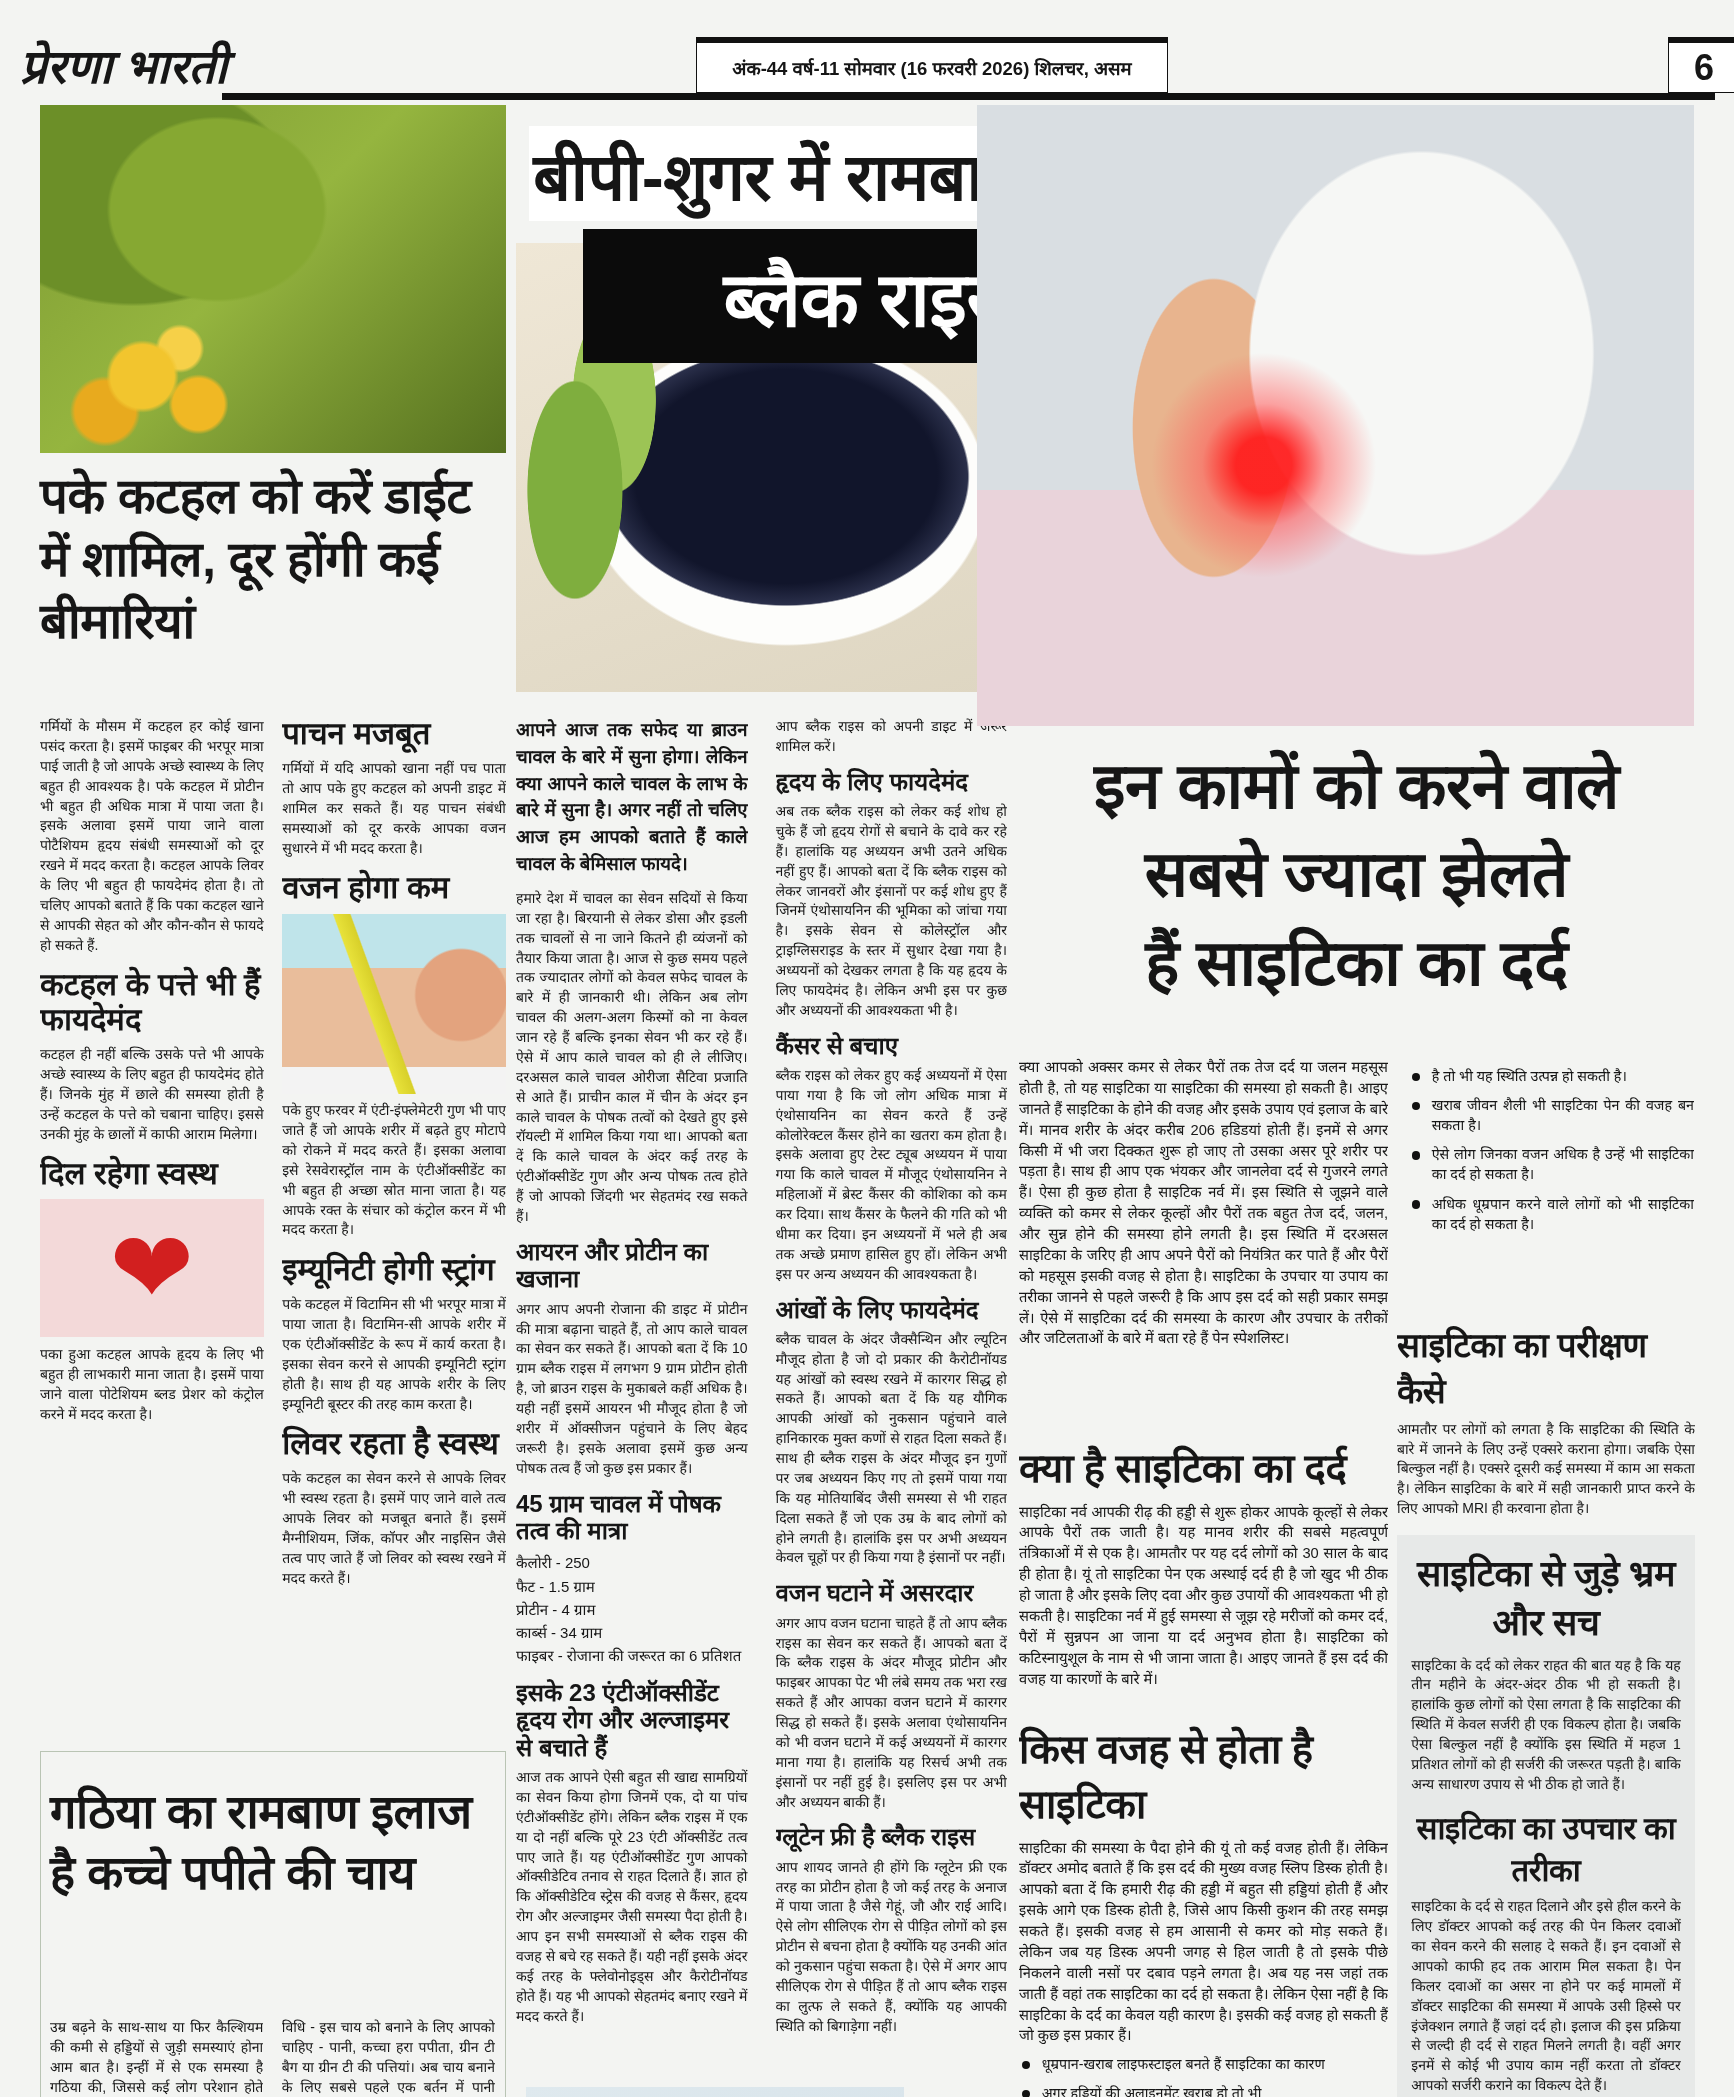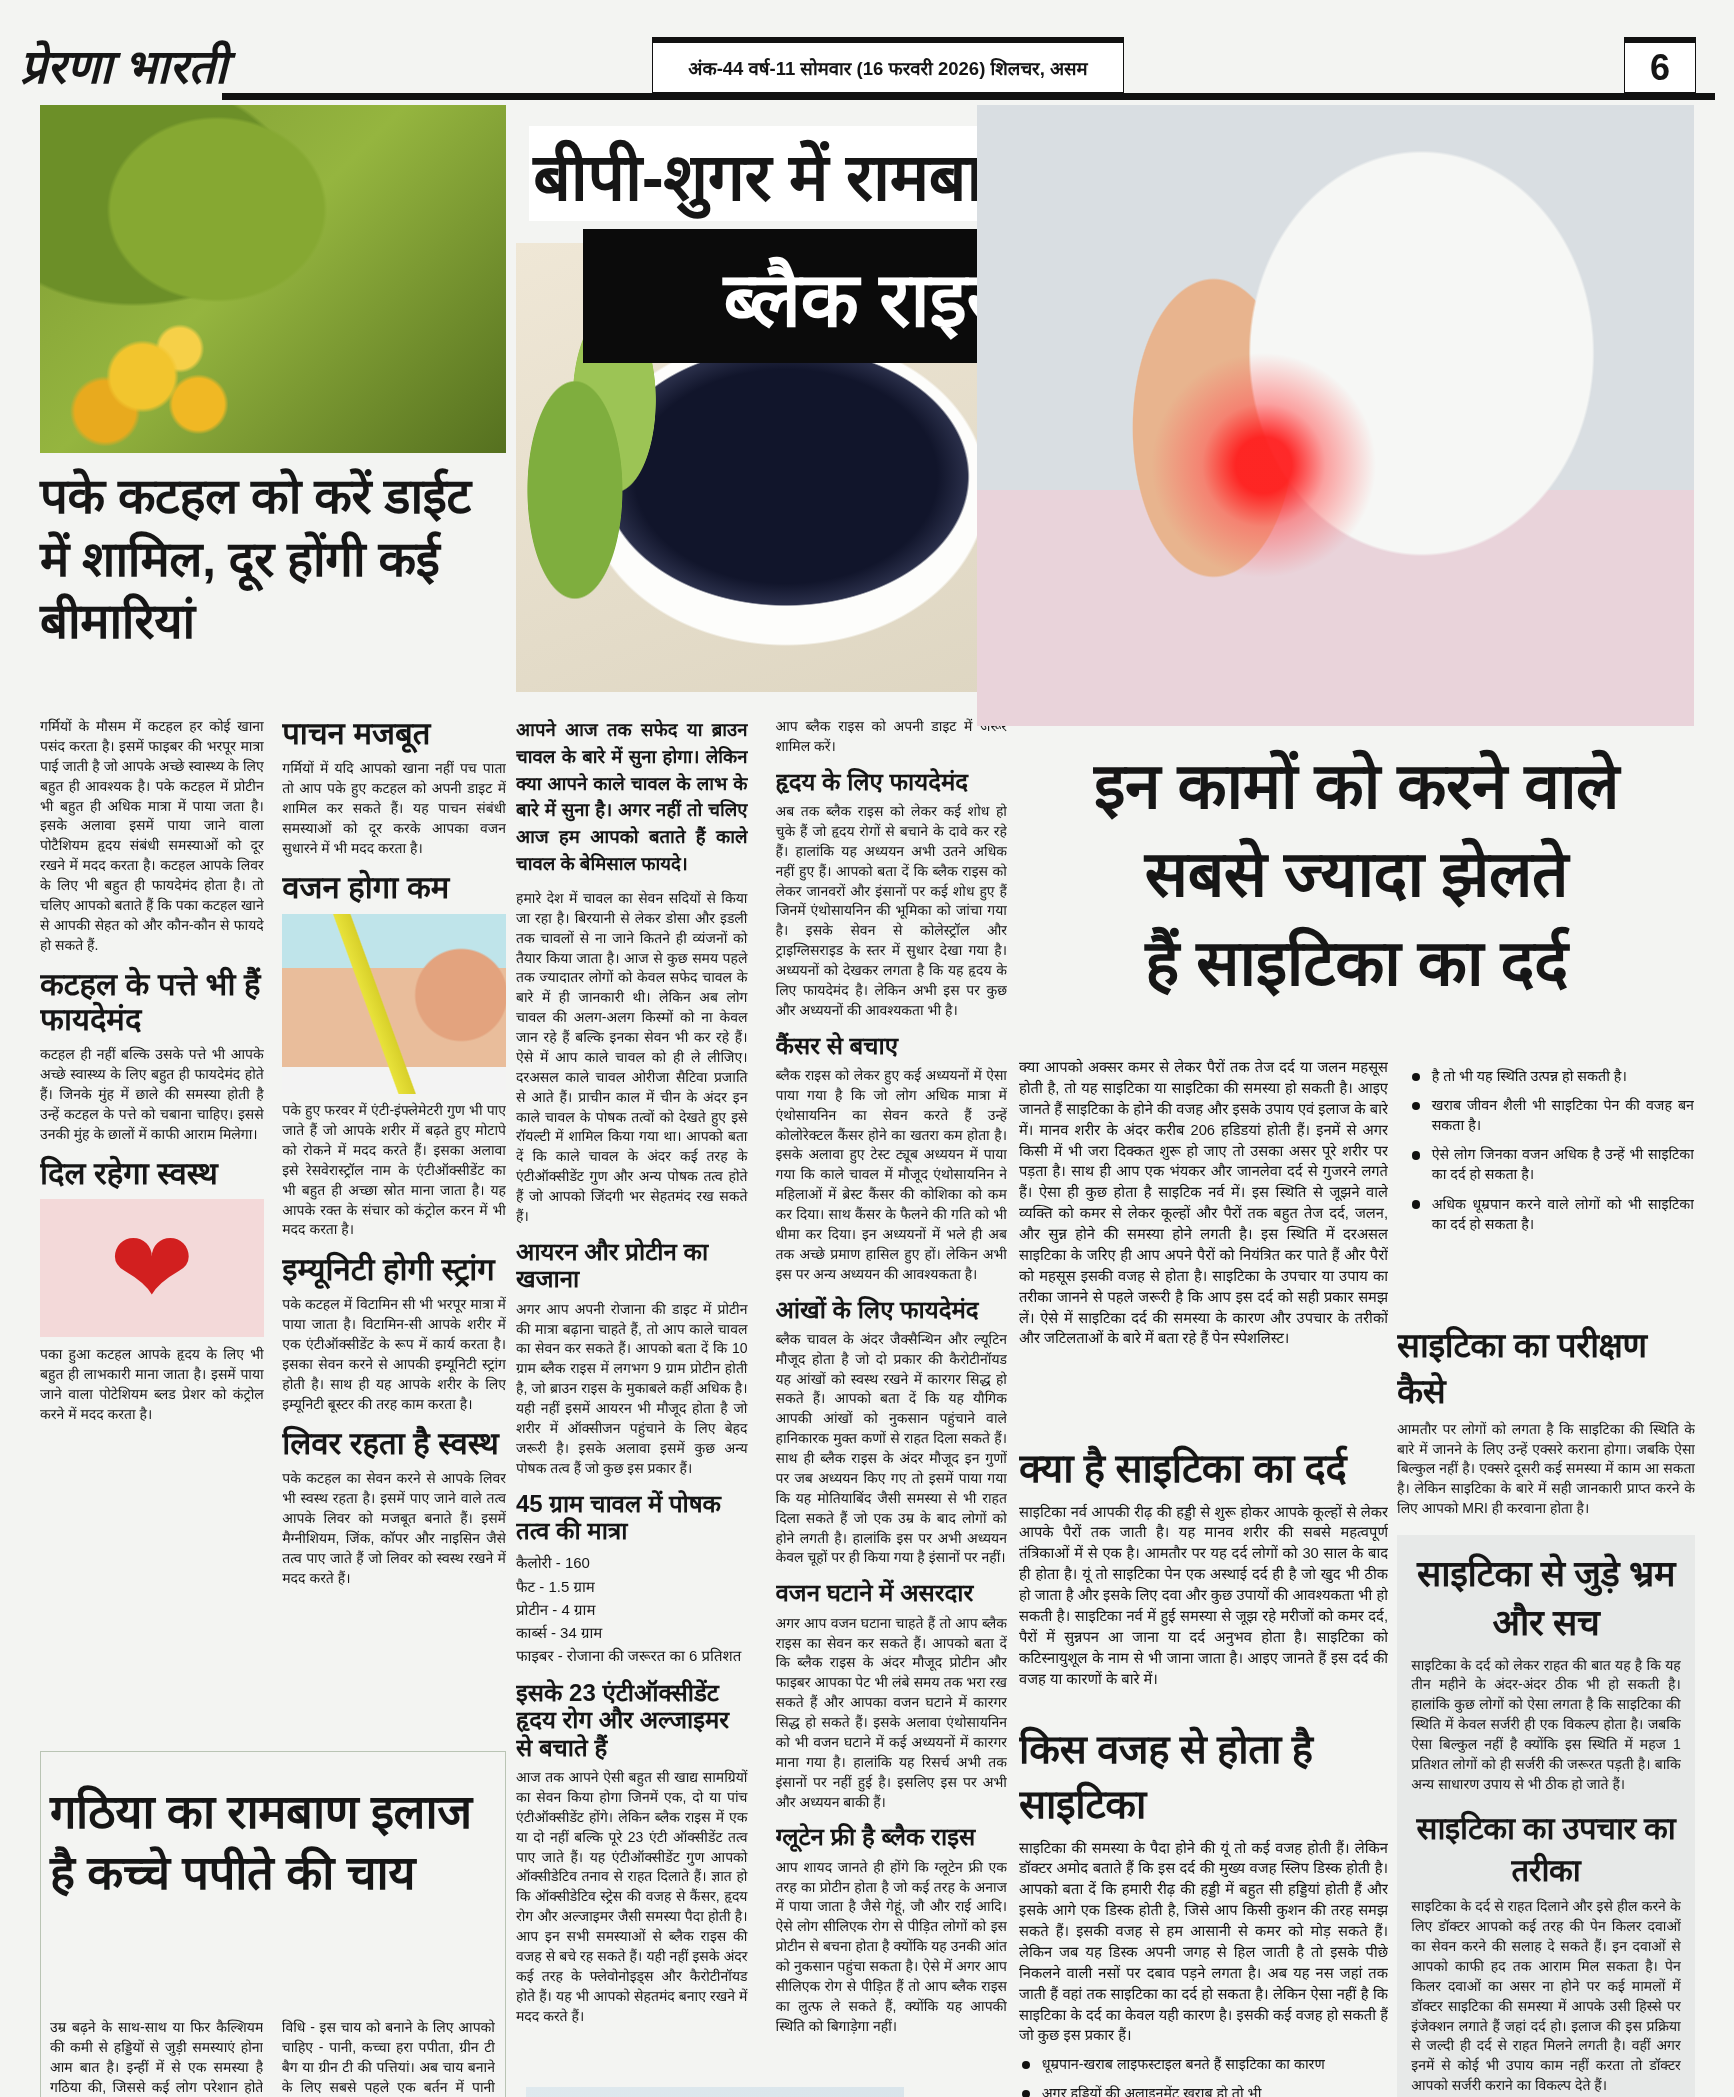--- a/index.html
+++ b/index.html
@@ -13,21 +13,21 @@
   .sh-lg{font-size:31px;line-height:1.12;font-weight:800;margin:12.6px 0 7.6px 0;}
   .hl{font-weight:800;letter-spacing:-0.4px;}
   .colwrap{display:flex;gap:18.5px;overflow:hidden;}
   .col{flex:1;overflow:hidden;}
   ul.blist{list-style:none;margin:0;padding:0;}
   ul.blist li{font-size:14.3px;line-height:1.4;margin:0 0 9.2px 0;padding-left:22.7px;position:relative;text-align:justify;}
   ul.blist li::before{content:"";position:absolute;left:2.5px;top:6.7px;width:8.4px;height:8.4px;border-radius:50%;background:#111;}
   ul.nlist{list-style:none;margin:0;padding:0;}
   ul.nlist li{font-size:15px;line-height:1.55;}
   .issue-box{border:1.7px solid #111;border-top:6.7px solid #111;background:#fff;
-             display:flex;align-items:center;justify-content:center;font-weight:bold;}
+             display:flex;align-items:center;justify-content:center;font-weight:bold;margin-left:44px;}
   .rule{background:#111;}
   .mythbox{background:#e7e9e8;padding:12.6px 14.3px;box-sizing:border-box;overflow:hidden;}
   .boxline{border:1.7px solid #b9c4b4;}
 </style>
 </head>
 <body>
 
 <div class="page">
 
   <div class="abs" style="left:20px;top:33px;width:235px;height:63px;font-size:47px;font-weight:800;font-style:italic;font-family:'Liberation Serif','DejaVu Serif',serif;">प्रेरणा भारती</div>
@@ -91,21 +91,21 @@
   </div>
 
   <div class="abs colwrap" style="left:516px;top:717px;width:491px;height:1334px;gap:28px;">
     <div class="col">
       <p class="lead">आपने आज तक सफेद या ब्राउन चावल के बारे में सुना होगा। लेकिन क्या आपने काले चावल के लाभ के बारे में सुना है। अगर नहीं तो चलिए आज हम आपको बताते हैं काले चावल के बेमिसाल फायदे।</p>
       <p class="p">हमारे देश में चावल का सेवन सदियों से किया जा रहा है। बिरयानी से लेकर डोसा और इडली तक चावलों से ना जाने कितने ही व्यंजनों को तैयार किया जाता है। आज से कुछ समय पहले तक ज्यादातर लोगों को केवल सफेद चावल के बारे में ही जानकारी थी। लेकिन अब लोग चावल की अलग-अलग किस्मों को ना केवल जान रहे हैं बल्कि इनका सेवन भी कर रहे हैं। ऐसे में आप काले चावल को ही ले लीजिए। दरअसल काले चावल ओरीजा सैटिवा प्रजाति से आते हैं। प्राचीन काल में चीन के अंदर इन काले चावल के पोषक तत्वों को देखते हुए इसे रॉयल्टी में शामिल किया गया था। आपको बता दें कि काले चावल के अंदर कई तरह के एंटीऑक्सीडेंट गुण और अन्य पोषक तत्व होते हैं जो आपको जिंदगी भर सेहतमंद रख सकते हैं।</p>
       <div class="sh">आयरन और प्रोटीन का खजाना</div>
       <p class="p">अगर आप अपनी रोजाना की डाइट में प्रोटीन की मात्रा बढ़ाना चाहते हैं, तो आप काले चावल का सेवन कर सकते हैं। आपको बता दें कि 10 ग्राम ब्लैक राइस में लगभग 9 ग्राम प्रोटीन होती है, जो ब्राउन राइस के मुकाबले कहीं अधिक है। यही नहीं इसमें आयरन भी मौजूद होता है जो शरीर में ऑक्सीजन पहुंचाने के लिए बेहद जरूरी है। इसके अलावा इसमें कुछ अन्य पोषक तत्व हैं जो कुछ इस प्रकार हैं।</p>
       <div class="sh">45 ग्राम चावल में पोषक तत्व की मात्रा</div>
       <ul class="nlist">
-        <li>कैलोरी - 160</li>
+        <li>कैलोरी - 250</li>
         <li>फैट - 1.5 ग्राम</li>
         <li>प्रोटीन - 4 ग्राम</li>
         <li>कार्ब्स - 34 ग्राम</li>
         <li>फाइबर - रोजाना की जरूरत का 6 प्रतिशत</li>
       </ul>
       <div class="sh">इसके 23 एंटीऑक्सीडेंट हृदय रोग और अल्जाइमर से बचाते हैं</div>
       <p class="p">आज तक आपने ऐसी बहुत सी खाद्य सामग्रियों का सेवन किया होगा जिनमें एक, दो या पांच एंटीऑक्सीडेंट होंगे। लेकिन ब्लैक राइस में एक या दो नहीं बल्कि पूरे 23 एंटी ऑक्सीडेंट तत्व पाए जाते हैं। यह एंटीऑक्सीडेंट गुण आपको ऑक्सीडेटिव तनाव से राहत दिलाते हैं। ज्ञात हो कि ऑक्सीडेटिव स्ट्रेस की वजह से कैंसर, हृदय रोग और अल्जाइमर जैसी समस्या पैदा होती है। आप इन सभी समस्याओं से ब्लैक राइस की वजह से बचे रह सकते हैं। यही नहीं इसके अंदर कई तरह के फ्लेवोनोइड्स और कैरोटीनॉयड होते हैं। यह भी आपको सेहतमंद बनाए रखने में मदद करते हैं।</p>
     </div>
     <div class="col">
       <p class="p">आप ब्लैक राइस को अपनी डाइट में जरूर शामिल करें।</p>

